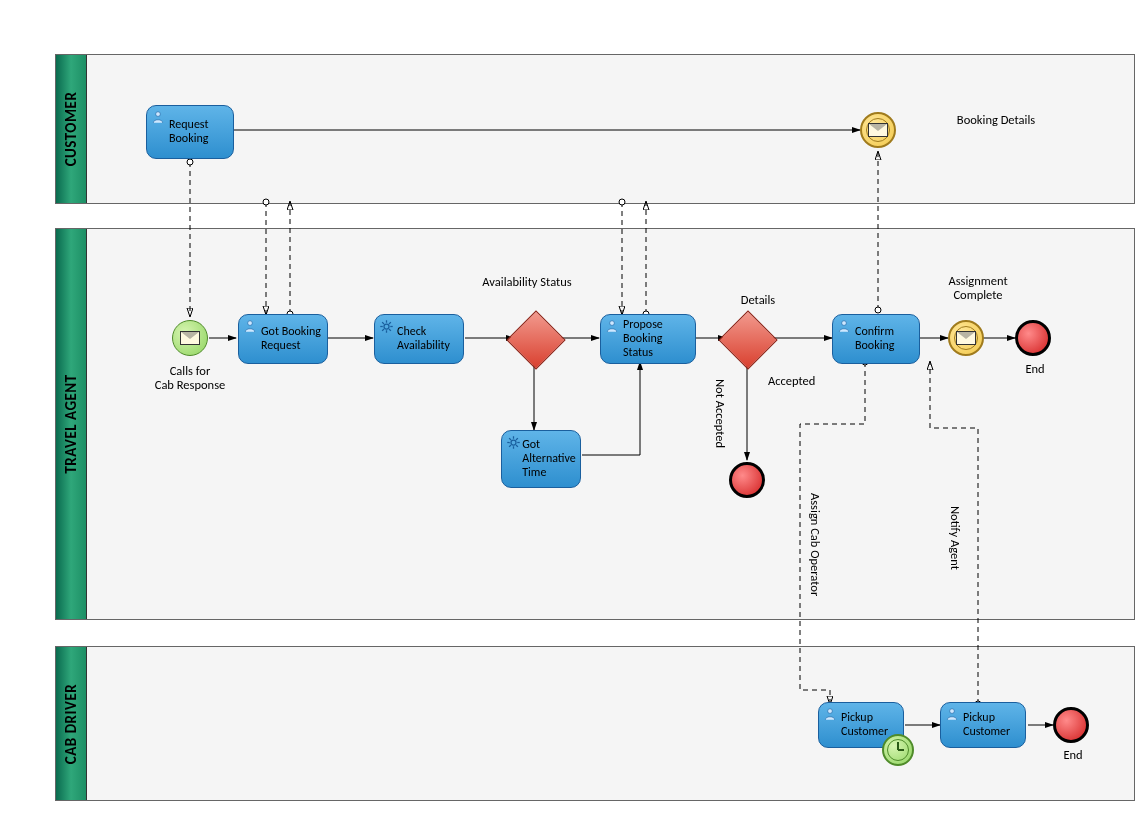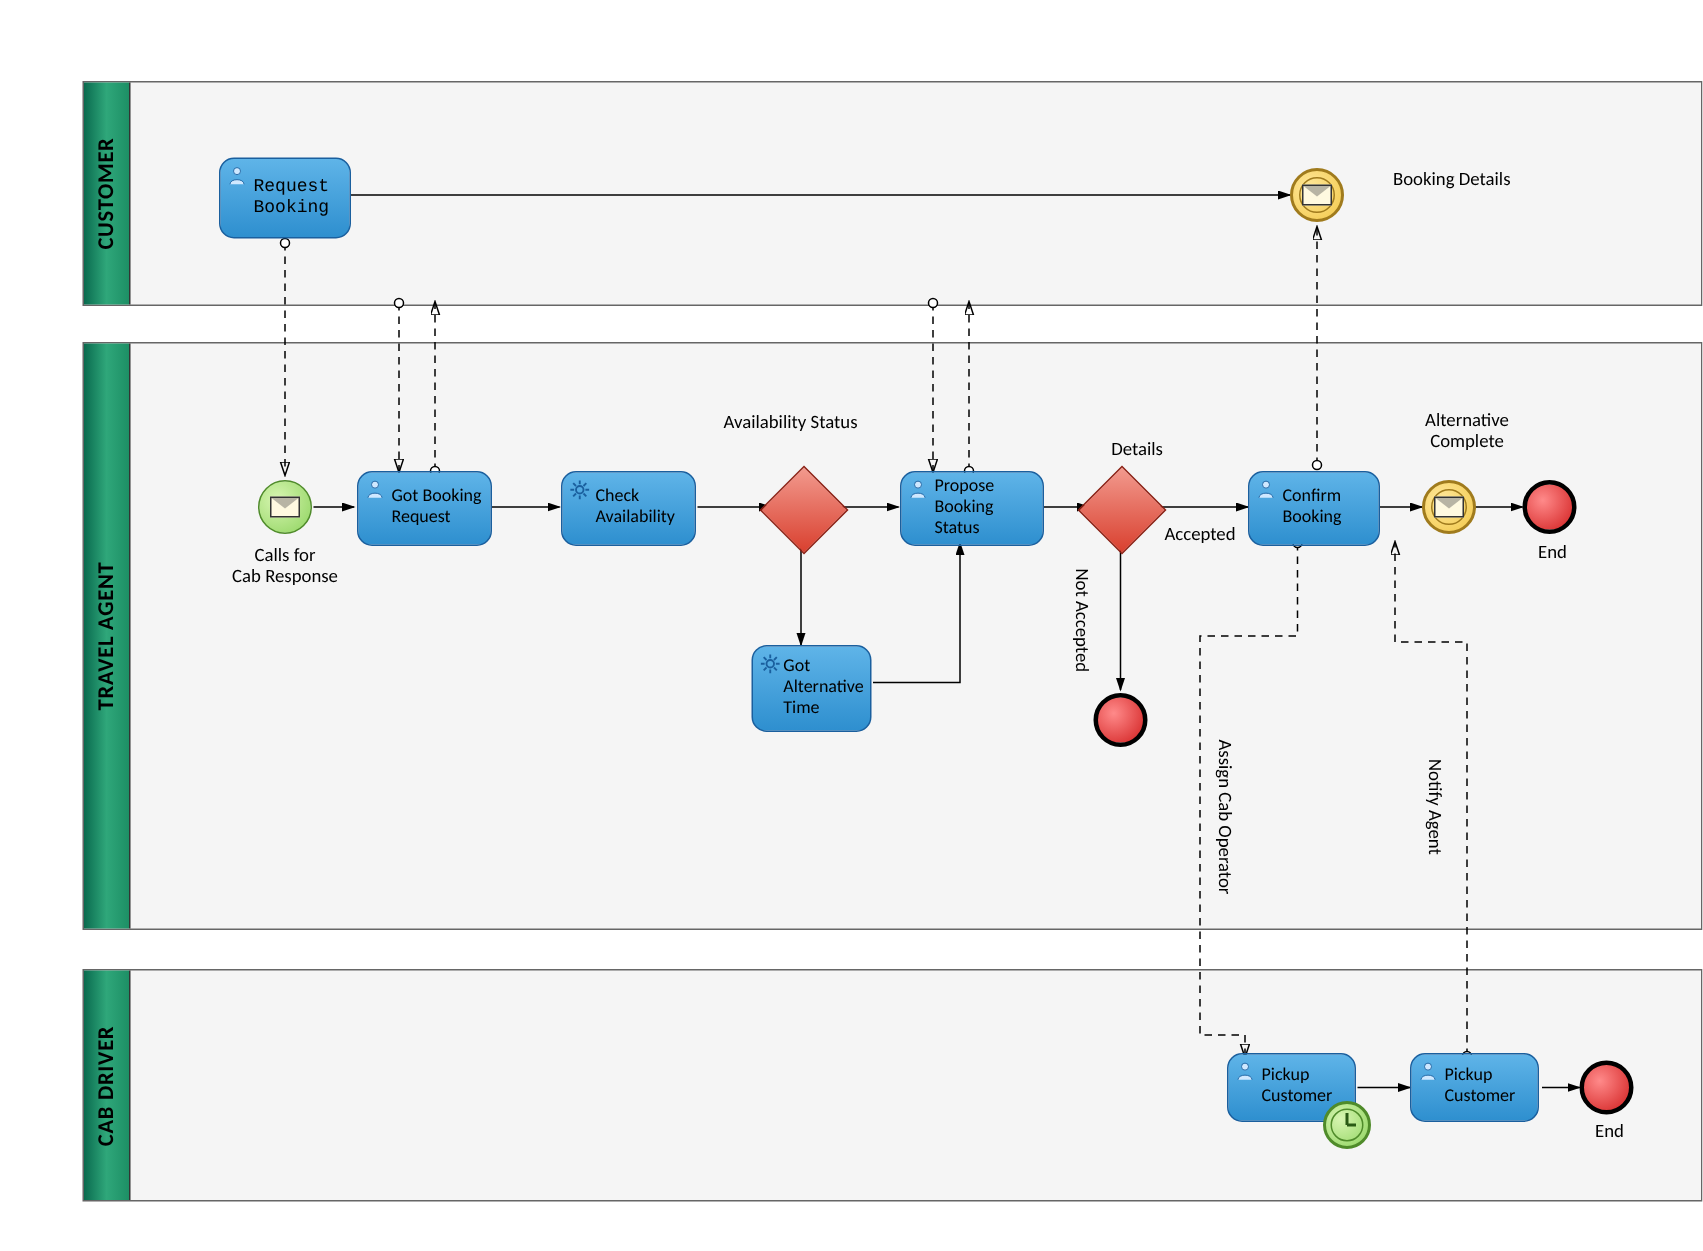--- a/index.html
+++ b/index.html
@@ -93,33 +93,33 @@
     <path d="M180,152 L180,306" stroke="#000" fill="none" stroke-dasharray="5,4" marker-start="url(#ocirc)" marker-end="url(#oarr)"></path>
     <path d="M256,192 L256,304" stroke="#000" fill="none" stroke-dasharray="5,4" marker-start="url(#ocirc)" marker-end="url(#oarr)"></path>
     <path d="M280,304 L280,192" stroke="#000" fill="none" stroke-dasharray="5,4" marker-start="url(#ocirc)" marker-end="url(#oarr)"></path>
     <path d="M612,192 L612,304" stroke="#000" fill="none" stroke-dasharray="5,4" marker-start="url(#ocirc)" marker-end="url(#oarr)"></path>
     <path d="M636,304 L636,192" stroke="#000" fill="none" stroke-dasharray="5,4" marker-start="url(#ocirc)" marker-end="url(#oarr)"></path>
     <path d="M868,300 L868,142" stroke="#000" fill="none" stroke-dasharray="5,4" marker-start="url(#ocirc)" marker-end="url(#oarr)"></path>
     <path d="M855,352 L855,414 L790,414 L790,680 L820,680 L820,694" stroke="#000" fill="none" stroke-dasharray="5,4" marker-start="url(#ocirc)" marker-end="url(#oarr)"></path>
     <path d="M968,694 L968,418 L920,418 L920,352" stroke="#000" fill="none" stroke-dasharray="5,4" marker-start="url(#ocirc)" marker-end="url(#oarr)"></path>
   </svg>
 
-  <div class="task" style="left:136px; top:95px; width:88px; height:54px;font-family:Liberation Mono, monospace;">
+  <div class="task" style="left:136px; top:95px; width:88px; height:54px;">
     <span class="icon">
       <svg class="user-ic" viewBox="0 0 24 24">
           <circle cx="12" cy="7" r="4" fill="#cfe8ff" stroke="#1a5f9e"></circle>
           <path d="M4,22 C4,15 20,15 20,22" fill="#cfe8ff" stroke="#1a5f9e"></path>
         </svg>
     </span>
     <span class="lbl">Request Booking</span>
   </div>
   <div class="event msg-int" style="left:850px; top:102px;">
     <span class="env"></span>
   </div>
-  <div class="label" style="left:897px; top:103px; width:100px;text-align:right;">Booking Details</div>
+  <div class="label" style="left:936px; top:103px; width:100px;">Booking Details</div>
 
   <div class="event start" style="left:162px; top:310px;">
     <span class="env"></span>
   </div>
   <div class="label" style="left:133px; top:354px; width:94px; white-space:pre-line;">Calls for
 Cab Response</div>
 
   <div class="task" style="left:364px; top:304px; width:90px; height:50px;">
     <span class="icon">
       <svg class="gear-ic" viewBox="0 0 24 24">
@@ -177,38 +177,38 @@
             <line x1="16" y1="8" x2="19" y2="5"></line>
           </g>
         </svg>
     </span>
     <span class="lbl">Got Alternative Time</span>
   </div>
 
   <div class="gateway" style="left:717px; top:309px;"></div>
   <div class="label" style="left:712px; top:283px; width:72px;">Details</div>
   <div class="label v" style="left:703px; top:354px; height:100px;">Not Accepted</div>
-  <div class="label" style="left:758px; top:340px; width:64px; text-align:center;">Accepted</div>
+  <div class="label" style="left:758px; top:364px; width:64px; text-align:left;">Accepted</div>
 
   <div class="event end" style="left:719px; top:452px;"></div>
 
   <div class="task" style="left:822px; top:304px; width:88px; height:50px;">
     <span class="icon">
       <svg class="user-ic" viewBox="0 0 24 24">
           <circle cx="12" cy="7" r="4" fill="#cfe8ff" stroke="#1a5f9e"></circle>
           <path d="M4,22 C4,15 20,15 20,22" fill="#cfe8ff" stroke="#1a5f9e"></path>
         </svg>
     </span>
     <span class="lbl">Confirm Booking</span>
   </div>
 
   <div class="event msg-int" style="left:938px; top:310px;">
     <span class="env"></span>
   </div>
-  <div class="label" style="left:918px; top:264px; width:100px;">Alternative Complete</div>
+  <div class="label" style="left:918px; top:264px; width:100px;">Assignment Complete</div>
 
   <div class="event end" style="left:1005px; top:310px;"></div>
   <div class="label" style="left:1008px; top:352px; width:34px;">End</div>
 
   <div class="label v" style="left:798px; top:470px; height:130px;">Assign Cab Operator</div>
   <div class="label v" style="left:938px; top:478px; height:100px;">Notify Agent</div>
 
   <div class="task" style="left:808px; top:692px; width:86px; height:46px;">
     <span class="icon">
       <svg class="user-ic" viewBox="0 0 24 24">

